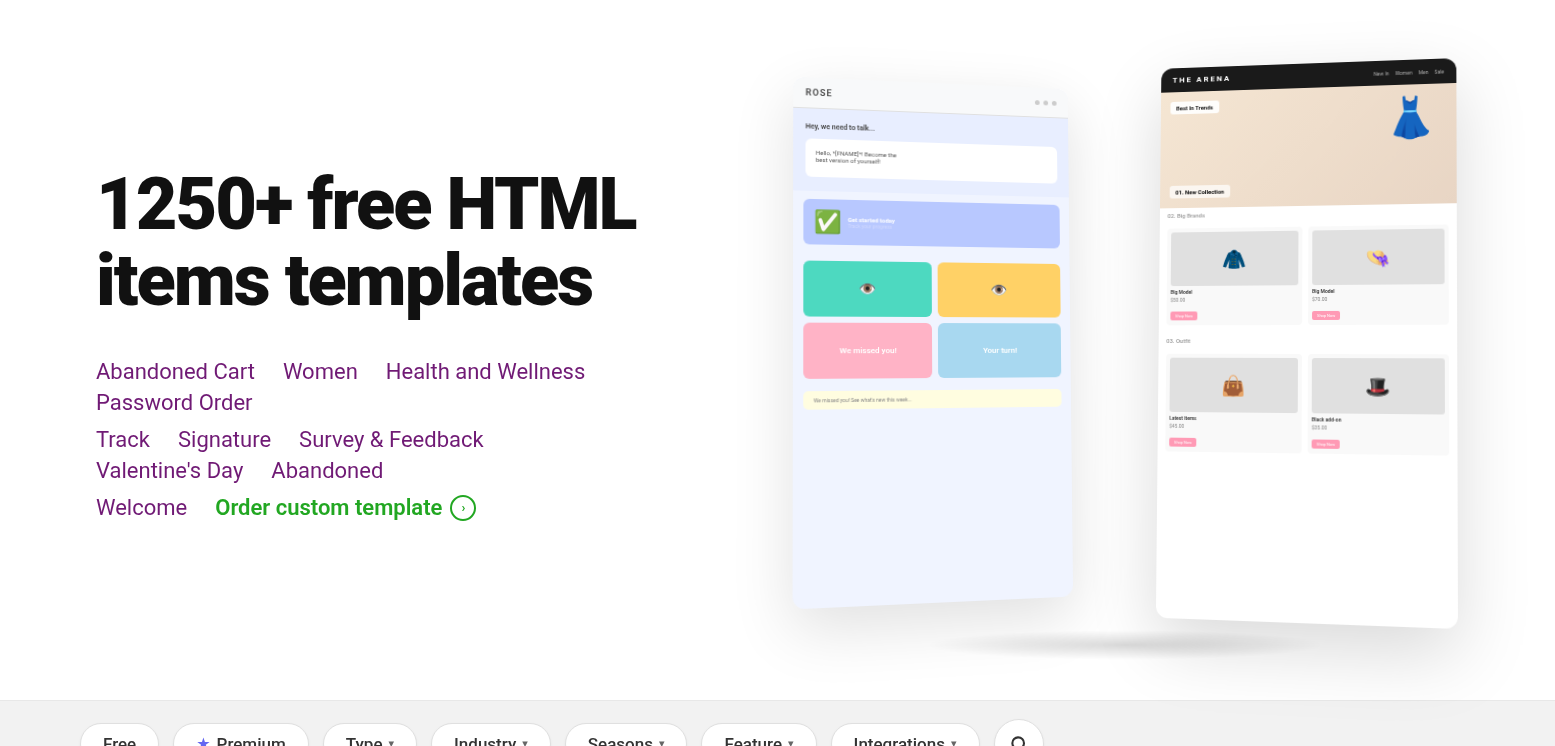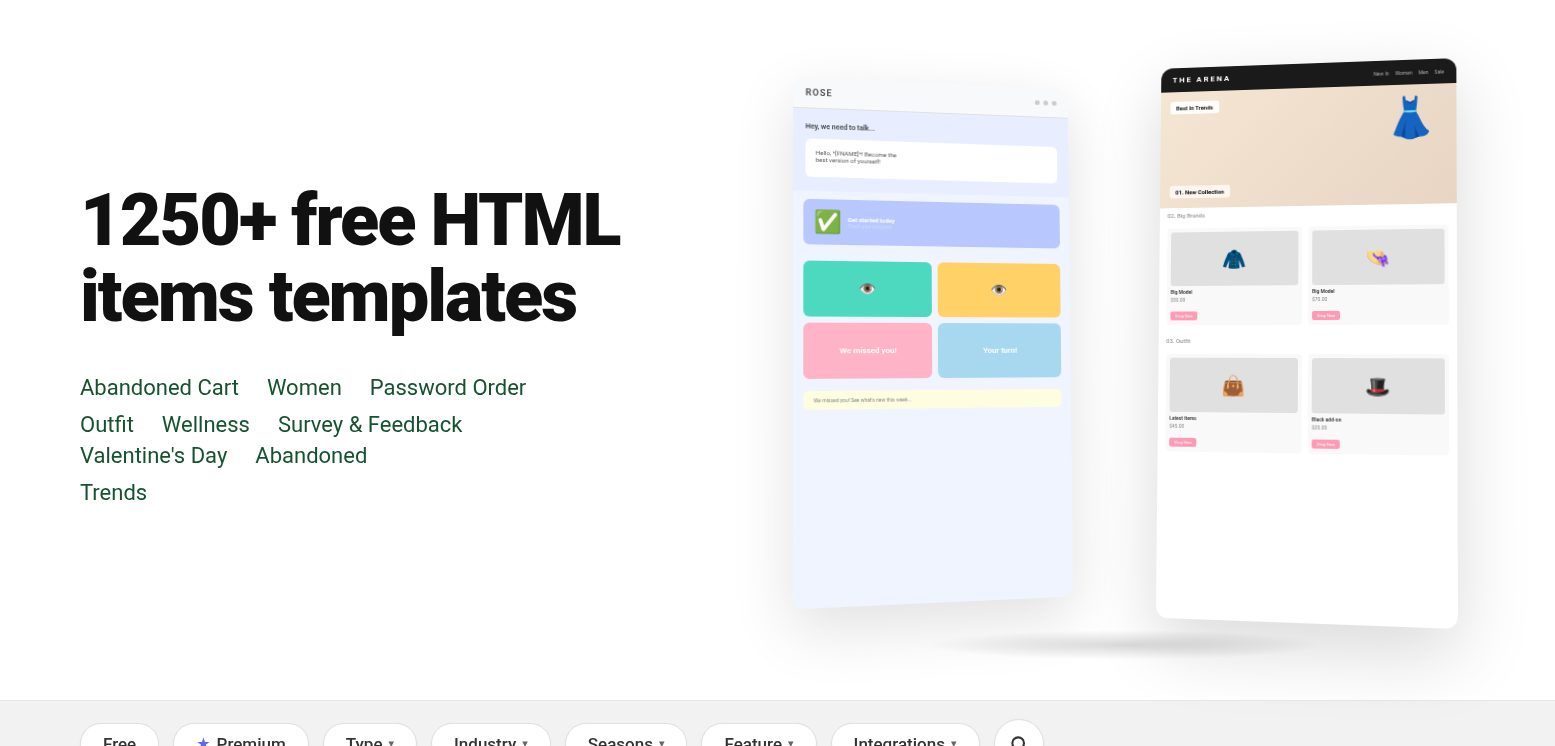--- a/index.html
+++ b/index.html
@@ -22,20 +22,21 @@
       align-items: center;
       justify-content: space-between;
       padding: 60px 80px 60px 80px;
       min-height: 660px;
       position: relative;
     }
 
     .left-content {
       max-width: 580px;
       flex-shrink: 0;
+      margin-left: 16px;
     }
 
     .hero-title {
       font-size: 72px;
       font-weight: 900;
       color: #111111;
       line-height: 1.05;
       margin-bottom: 40px;
       letter-spacing: -2px;
     }
@@ -50,21 +51,21 @@
     .tag-row {
       display: flex;
       flex-wrap: wrap;
       align-items: center;
       width: 100%;
       margin-bottom: 6px;
     }
 
     .tag-link {
       font-size: 22px;
-      color: #14532d;
+      color: #701a75;
       text-decoration: none;
       margin-right: 28px;
       margin-bottom: 6px;
       cursor: pointer;
       white-space: nowrap;
     }
 
     .tag-link.green {
       color: #22a722;
       font-weight: 600;
@@ -364,31 +365,36 @@
   <div class="left-content">
     <h1 class="hero-title">
       <span>1250+ free HTML</span><br>
       <span>items templates</span>
     </h1>
 
     <div class="tags-section">
       <div class="tag-row">
         <a class="tag-link" href="#">Abandoned Cart</a>
         <a class="tag-link" href="#">Women</a>
+        <a class="tag-link" href="#">Health and Wellness</a>
         <a class="tag-link" href="#">Password Order</a>
       </div>
       <div class="tag-row">
-        <a class="tag-link" href="#">Outfit</a>
-        <a class="tag-link" href="#">Wellness</a>
+        <a class="tag-link" href="#">Track</a>
+        <a class="tag-link" href="#">Signature</a>
         <a class="tag-link" href="#">Survey &amp; Feedback</a>
         <a class="tag-link" href="#">Valentine's Day</a>
         <a class="tag-link" href="#">Abandoned</a>
       </div>
       <div class="tag-row">
-        <a class="tag-link" href="#">Trends</a>
+        <a class="tag-link" href="#">Welcome</a>
+        <a class="tag-link green" href="#">
+          <span>Order custom template</span>
+          <span class="arrow-circle">›</span>
+        </a>
       </div>
     </div>
   </div>
 
   <div class="mockup-wrapper">
 
     <div class="mockup-left">
       <div class="mockup-left-header">
         <span class="mockup-brand">ROSE</span>
         <div class="mockup-nav-dots">

